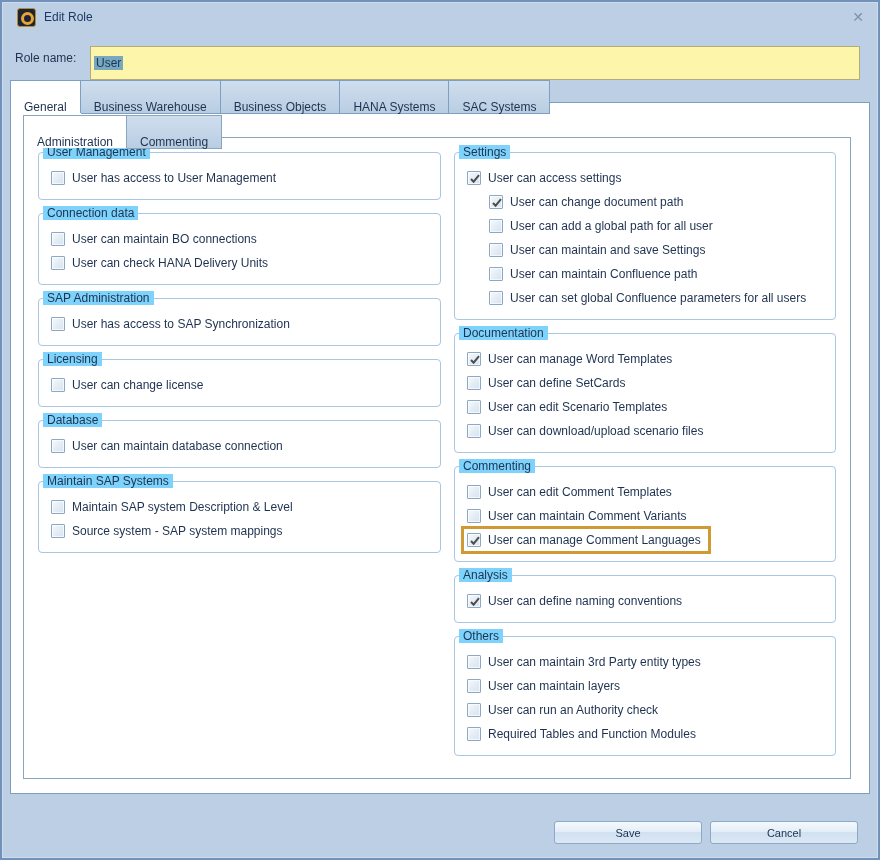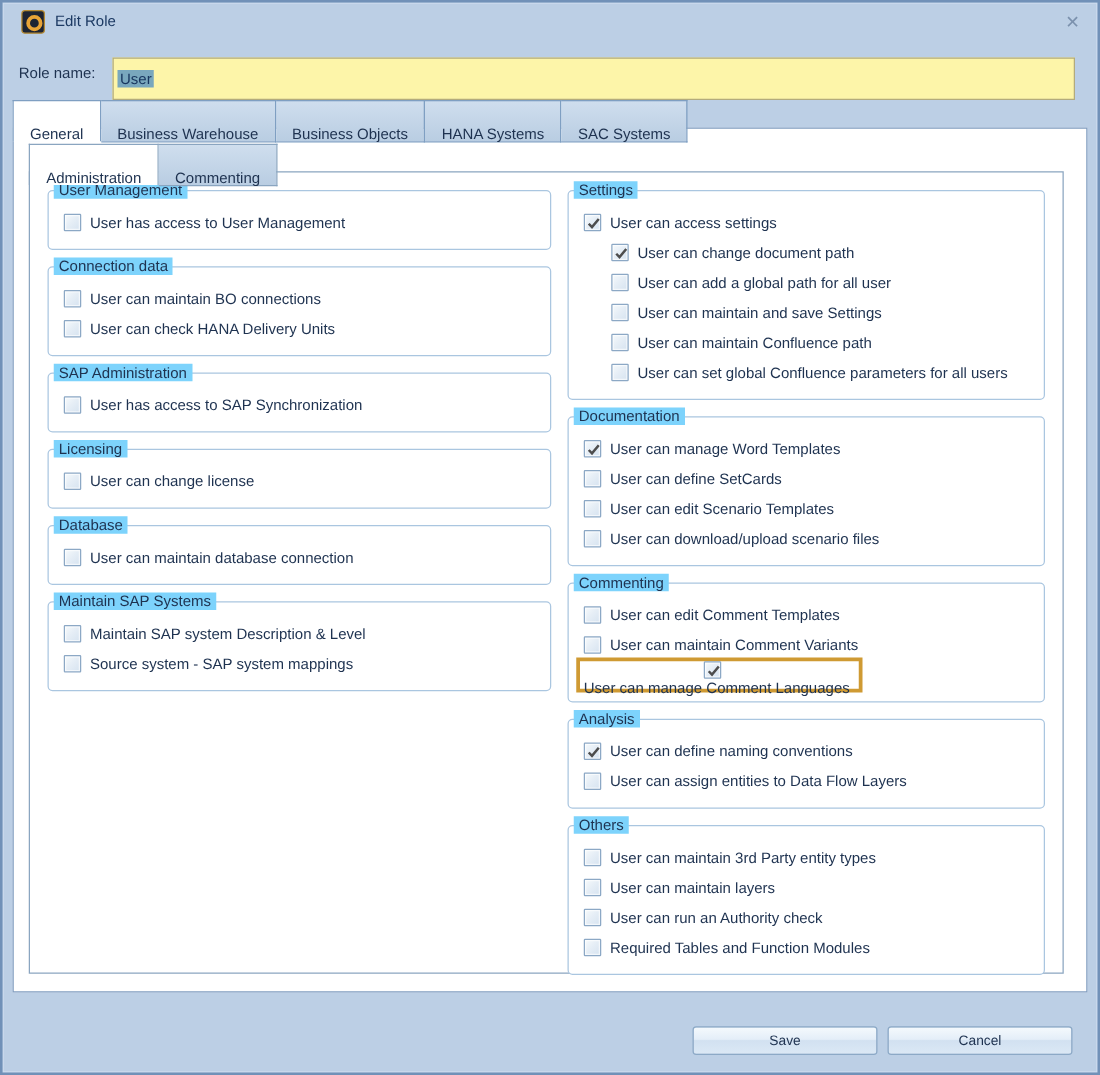--- a/index.html
+++ b/index.html
@@ -69,21 +69,21 @@
   .group-title{
     position:absolute; top:-8px; left:4px; background:#7dd3fc; padding:0 4px;
     color:#1e3250; white-space:nowrap;
   }
 
   
   .cb-row{ display:flex; align-items:center; height:22px; margin-bottom:2px; width:fit-content; }
   .cb-row.indent{ margin-left:22px; }
   .cb-row.highlighted{
     border:3px solid #cf9a33; height:28px;
-    margin:-3px 0 -1px -6px; padding:0 7px 0 3px;flex-direction:column;
+    margin:-3px 0 -1px -6px; padding:0 7px 0 3px;
   }
   .checkbox{
     position:relative; width:14px; height:14px; flex:0 0 auto;
     border:1px solid #8ca8c5; border-radius:1px;
     background:linear-gradient(135deg,#f6fafc 0%,#e6eef6 45%,#d6e3f0 100%);
     box-shadow:inset 0 0 0 1px rgba(255,255,255,.65);
     margin-right:7px; cursor:default;
   }
   .checkbox svg{ position:absolute; left:1px; top:1px; }
   .cb-label{ white-space:nowrap; }
@@ -261,24 +261,20 @@
           <div class="group">
             <span class="group-title">Analysis</span>
             <div class="cb-row">
               <span class="checkbox">
                 <svg width="12" height="12" viewBox="0 0 12 12">
                   <path d="M2 6 L4.6 8.7 L10 2.2" stroke="#4d4d4d" stroke-width="2" fill="none"></path>
                 </svg>
               </span>
               <span class="cb-label">User can define naming conventions</span>
             </div>
-            <div class="cb-row">
-              <span class="checkbox"></span>
-              <span class="cb-label">User can assign entities to Data Flow Layers</span>
-            </div>
           </div>
           <div class="group">
             <span class="group-title">Others</span>
             <div class="cb-row">
               <span class="checkbox"></span>
               <span class="cb-label">User can maintain 3rd Party entity types</span>
             </div>
             <div class="cb-row">
               <span class="checkbox"></span>
               <span class="cb-label">User can maintain layers</span>

